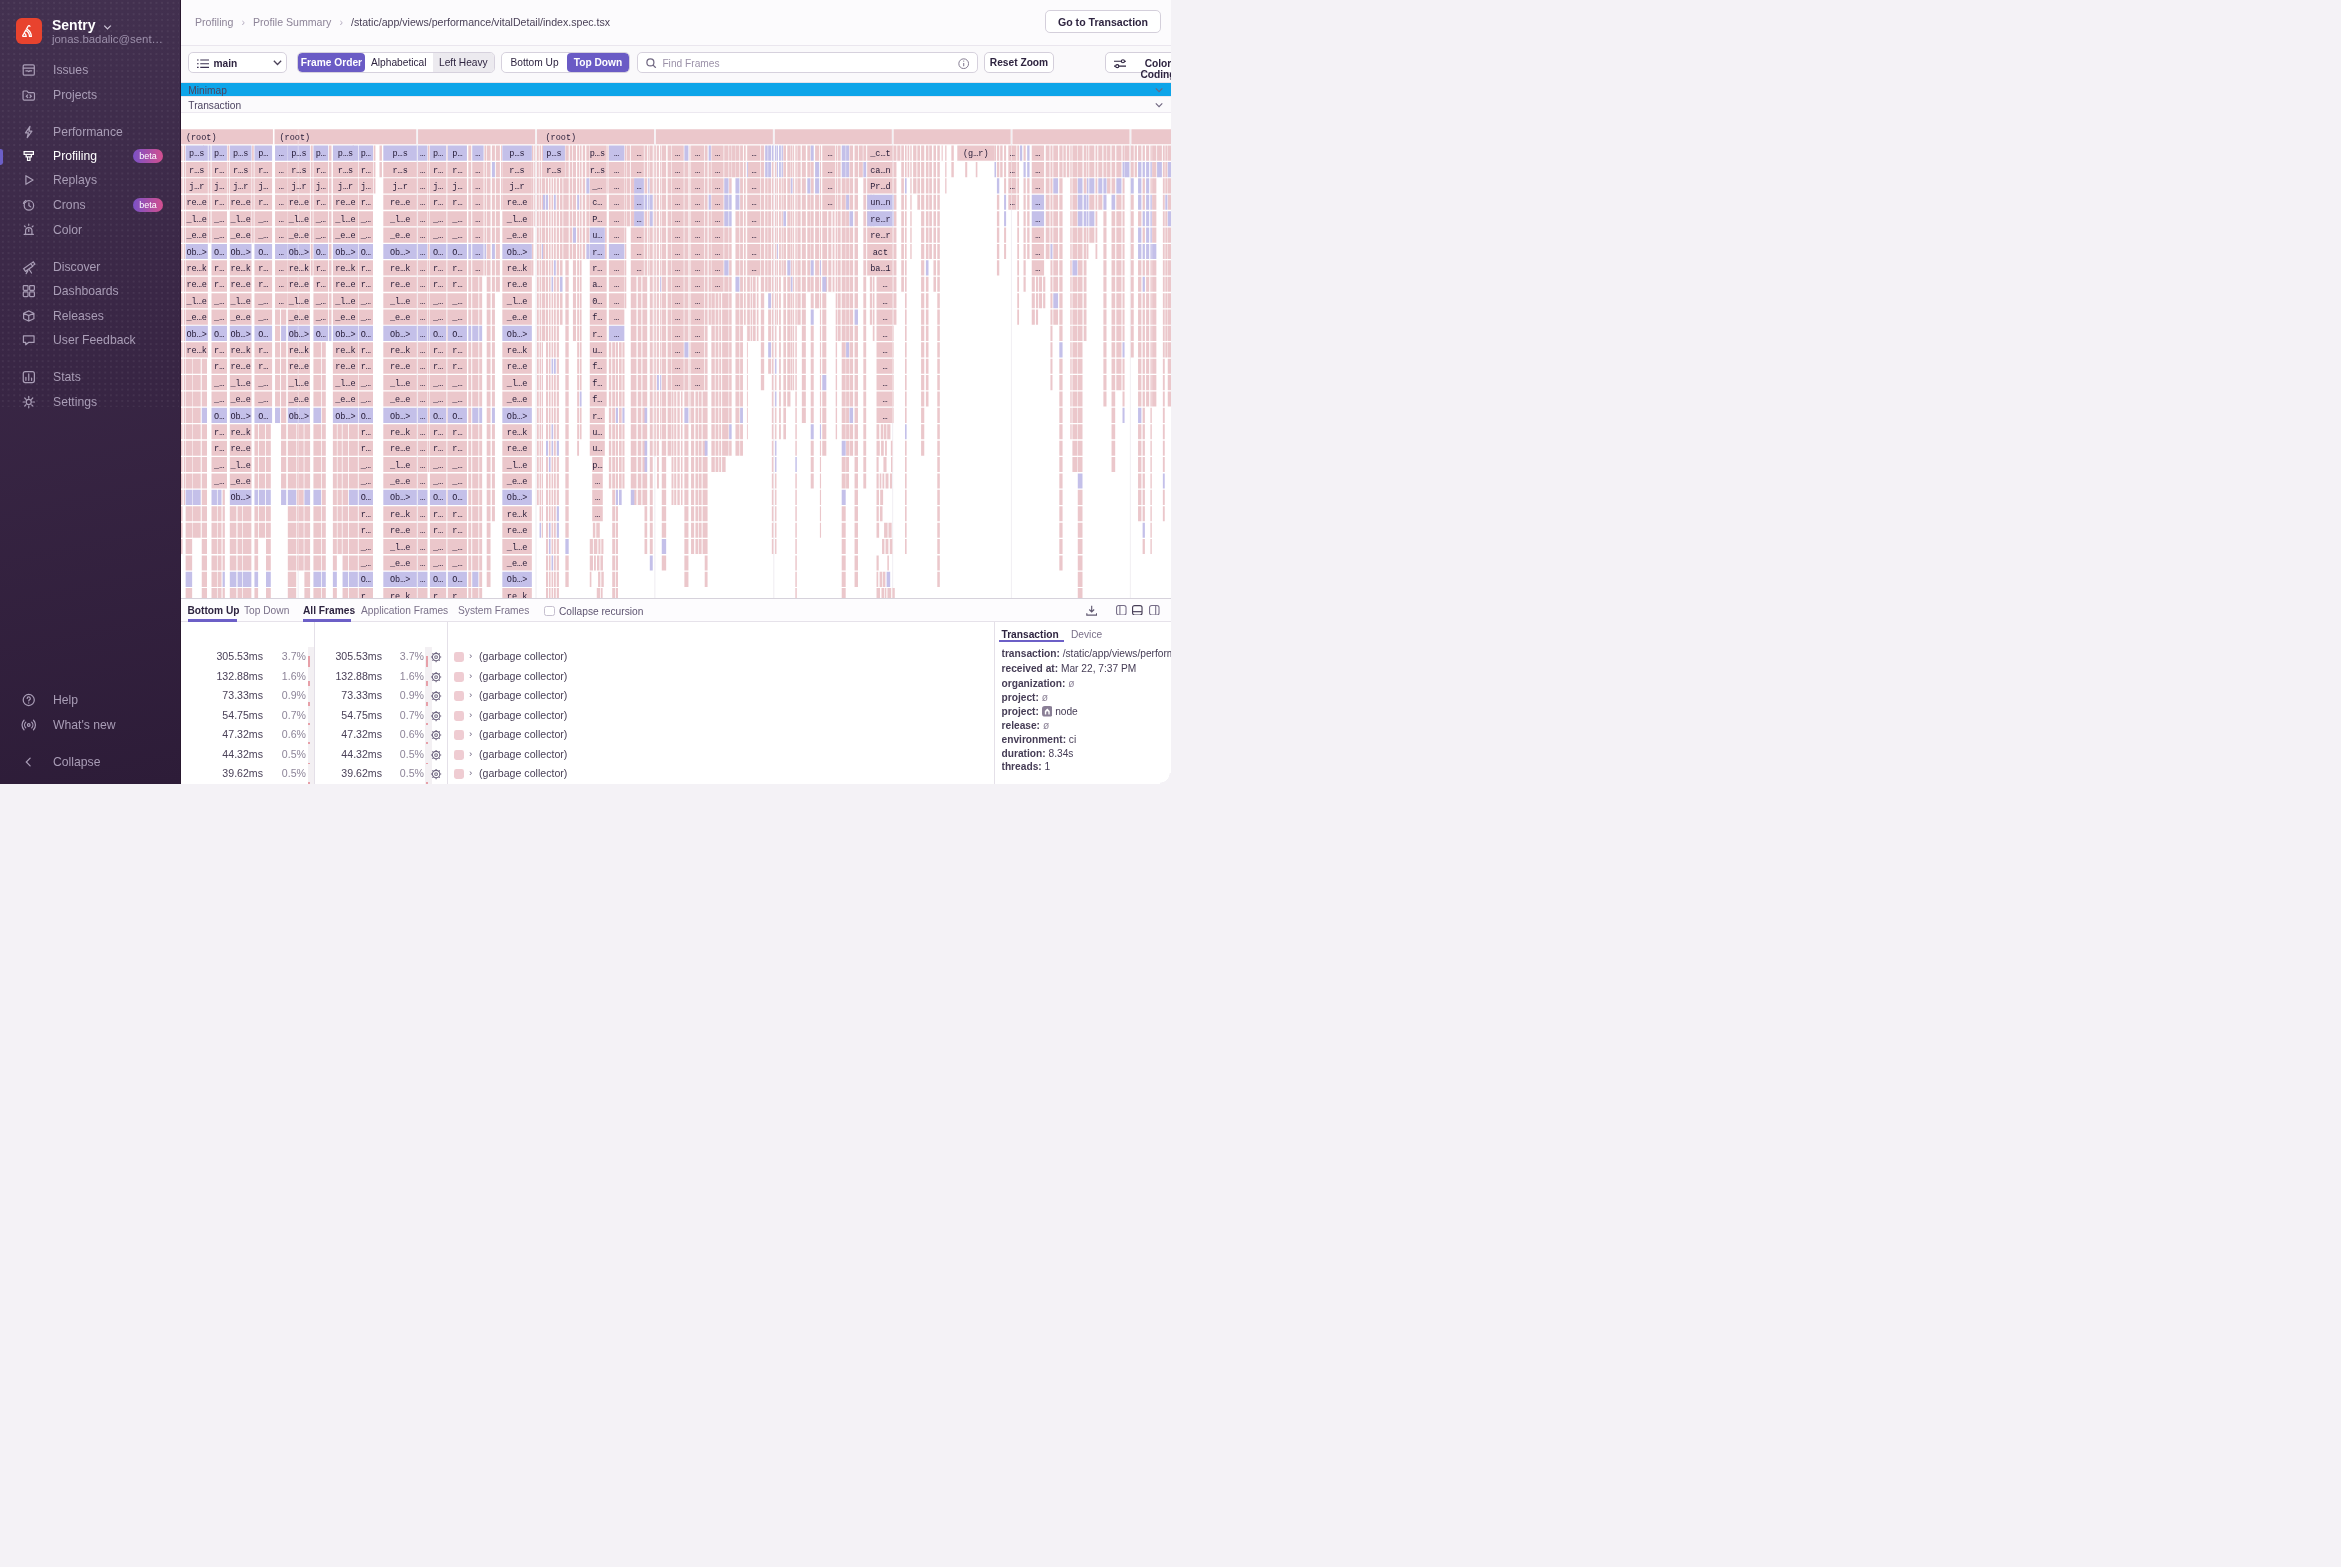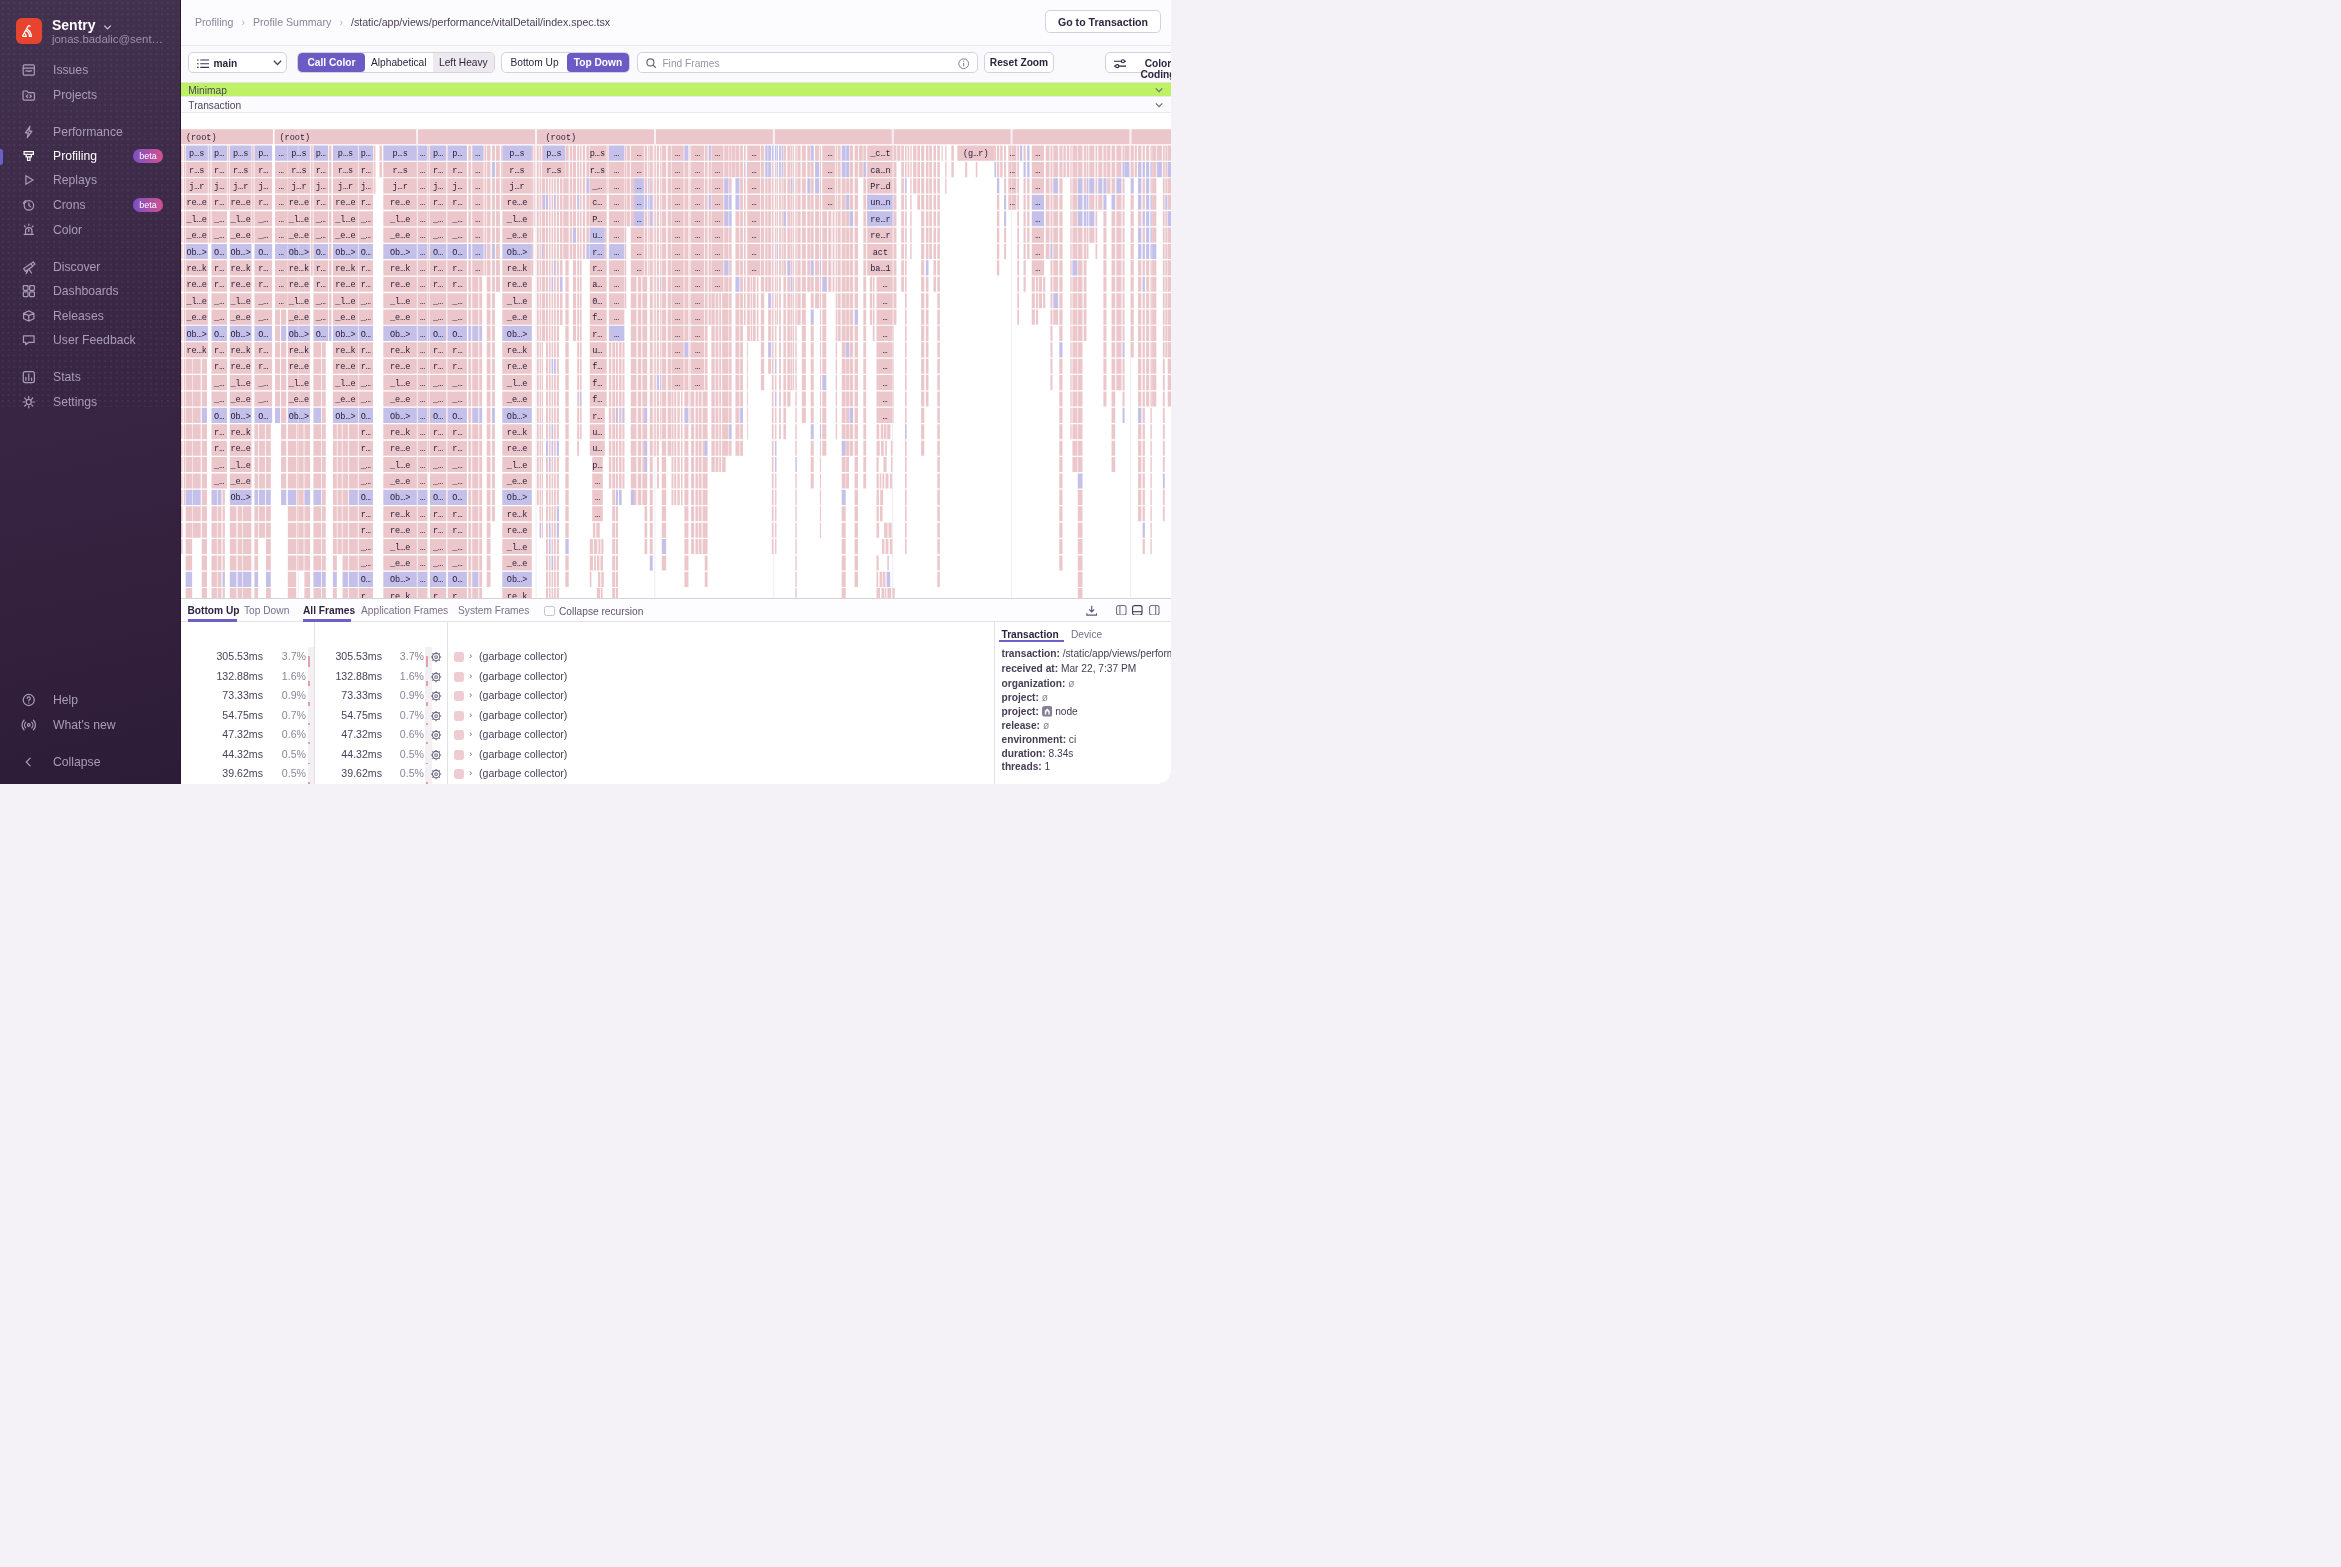--- a/index.html
+++ b/index.html
@@ -36,21 +36,21 @@
 .seg1 { left:116px; width:198px; }
 .seg2 { left:320px; width:129px; }
 .seg .opt { height:19.5px; line-height:19.5px; font-size:10.2px; color:#2e2440; text-align:center; }
 .seg .sel { background:#6a5bc5; color:#fff; font-weight:bold; border-radius:4.1px; }
 .search { left:456px; width:341px; background:#fff; border:0.8px solid #d6d1dd; border-radius:4.9px; }
 .search .ph { position:absolute; left:24.4px; top:4.9px; font-size:10.2px; color:#9b91a8; }
 .reset { left:803px; width:70px; line-height:19.5px; }
 .cc { left:924px; width:84px; }
 .cc .txt { position:absolute; left:22px; top:4.9px; font-size:10.2px; font-weight:bold; color:#2e2440; }
 
-.row-min { position:absolute; left:0; top:83px; width:990px; height:14px; background:#bef264; border-bottom:0.8px solid #ece8f0;padding-left:40px; }
+.row-min { position:absolute; left:0; top:83px; width:990px; height:14px; background:#0ea5e9; border-bottom:0.8px solid #ece8f0;padding-left:40px; }
 .row-tx { position:absolute; left:0; top:97px; width:990px; height:16.3px; background:#fbfafc; border-bottom:0.8px solid #ece8f0; }
 .rowlab { position:absolute; left:7.3px; top:50%; transform:translateY(-50%); font-size:10.2px; color:#4c4360; }
 .rowchev { position:absolute; right:8.1px; top:50%; transform:translateY(-50%); width:8.1px; height:8.1px; }
 
 .axis { position:absolute; left:0; top:113px; width:990px; height:15.5px; background:#fcfbfd; font-family:"Liberation Mono",monospace; font-size:9px; color:#3c3550; }
 .axis span { position:absolute; top:1.6px; }
 .flame { position:absolute; left:0; top:129px; width:990px; height:470px; background:#fff; }
 .flame-border { position:absolute; left:0; top:598px; width:990px; height:0.8px; background:#d6d2db; }
 
 .bpanel { position:absolute; left:0; top:599px; width:990px; height:185px; background:#fff; }
@@ -97,21 +97,21 @@
         <svg class="abs" style="left:8.1px;top:4.9px" width="12.2" height="11.4" viewBox="0 0 15 14">
             <g stroke="#3a3050" stroke-width="1.4">
               <path d="M0 2.5h2M4 2.5h11M0 7h2M4 7h11M0 11.5h2M4 11.5h11"></path>
             </g>
           </svg>
         <svg class="abs" style="left:84px;top:7.3px" width="9" height="5.7" viewBox="0 0 11 7">
             <path d="M1 1l4.5 4.5L10 1" fill="none" stroke="#4a4158" stroke-width="1.6"></path>
           </svg>
       </div>
       <div class="tb seg seg1">
-          <div class="opt sel" style="width:72px">Call Color</div>
+          <div class="opt sel" style="width:72px">Frame Order</div>
           <div class="opt" style="width:73px">Alphabetical</div>
           <div class="opt" style="width:66px;background:#eceaef">Left Heavy</div>
         </div>
       <div class="tb seg seg2">
           <div class="opt" style="width:66px">Bottom Up</div>
           <div class="opt sel" style="width:63px">Top Down</div>
         </div>
       <div class="tb search">
           <span class="ph">Find Frames</span>
         <svg class="abs" style="left:8.1px;top:4.9px" width="10.6" height="10.6" viewBox="0 0 13 13">

